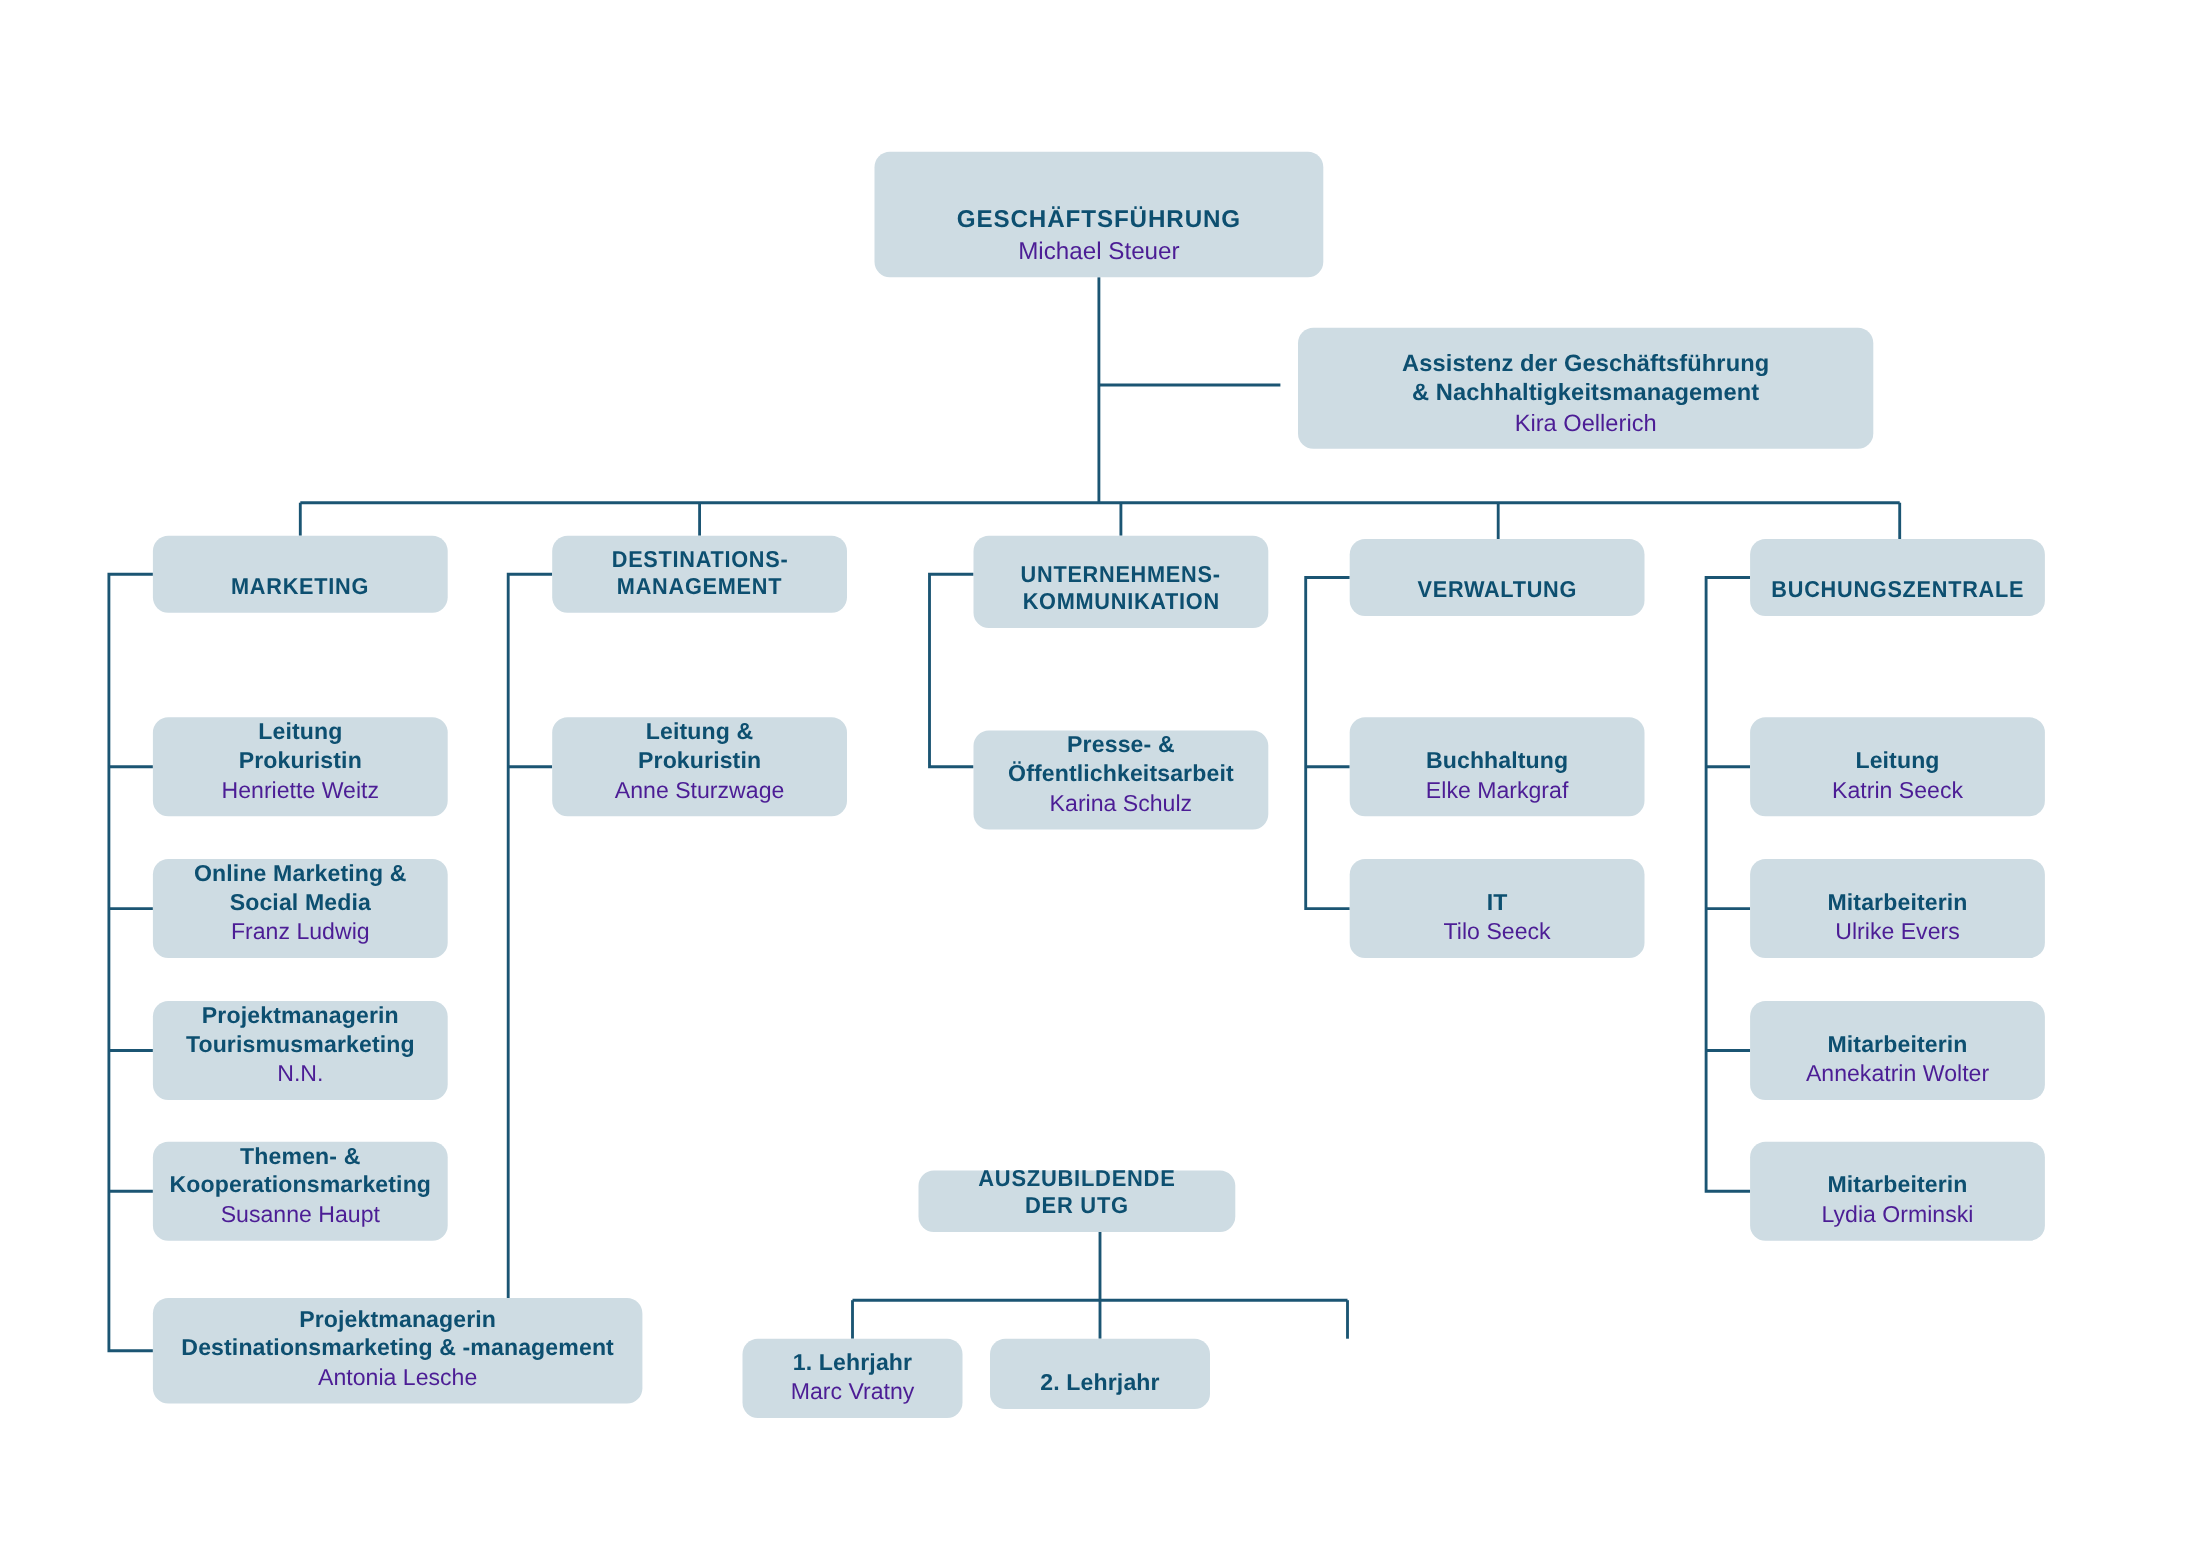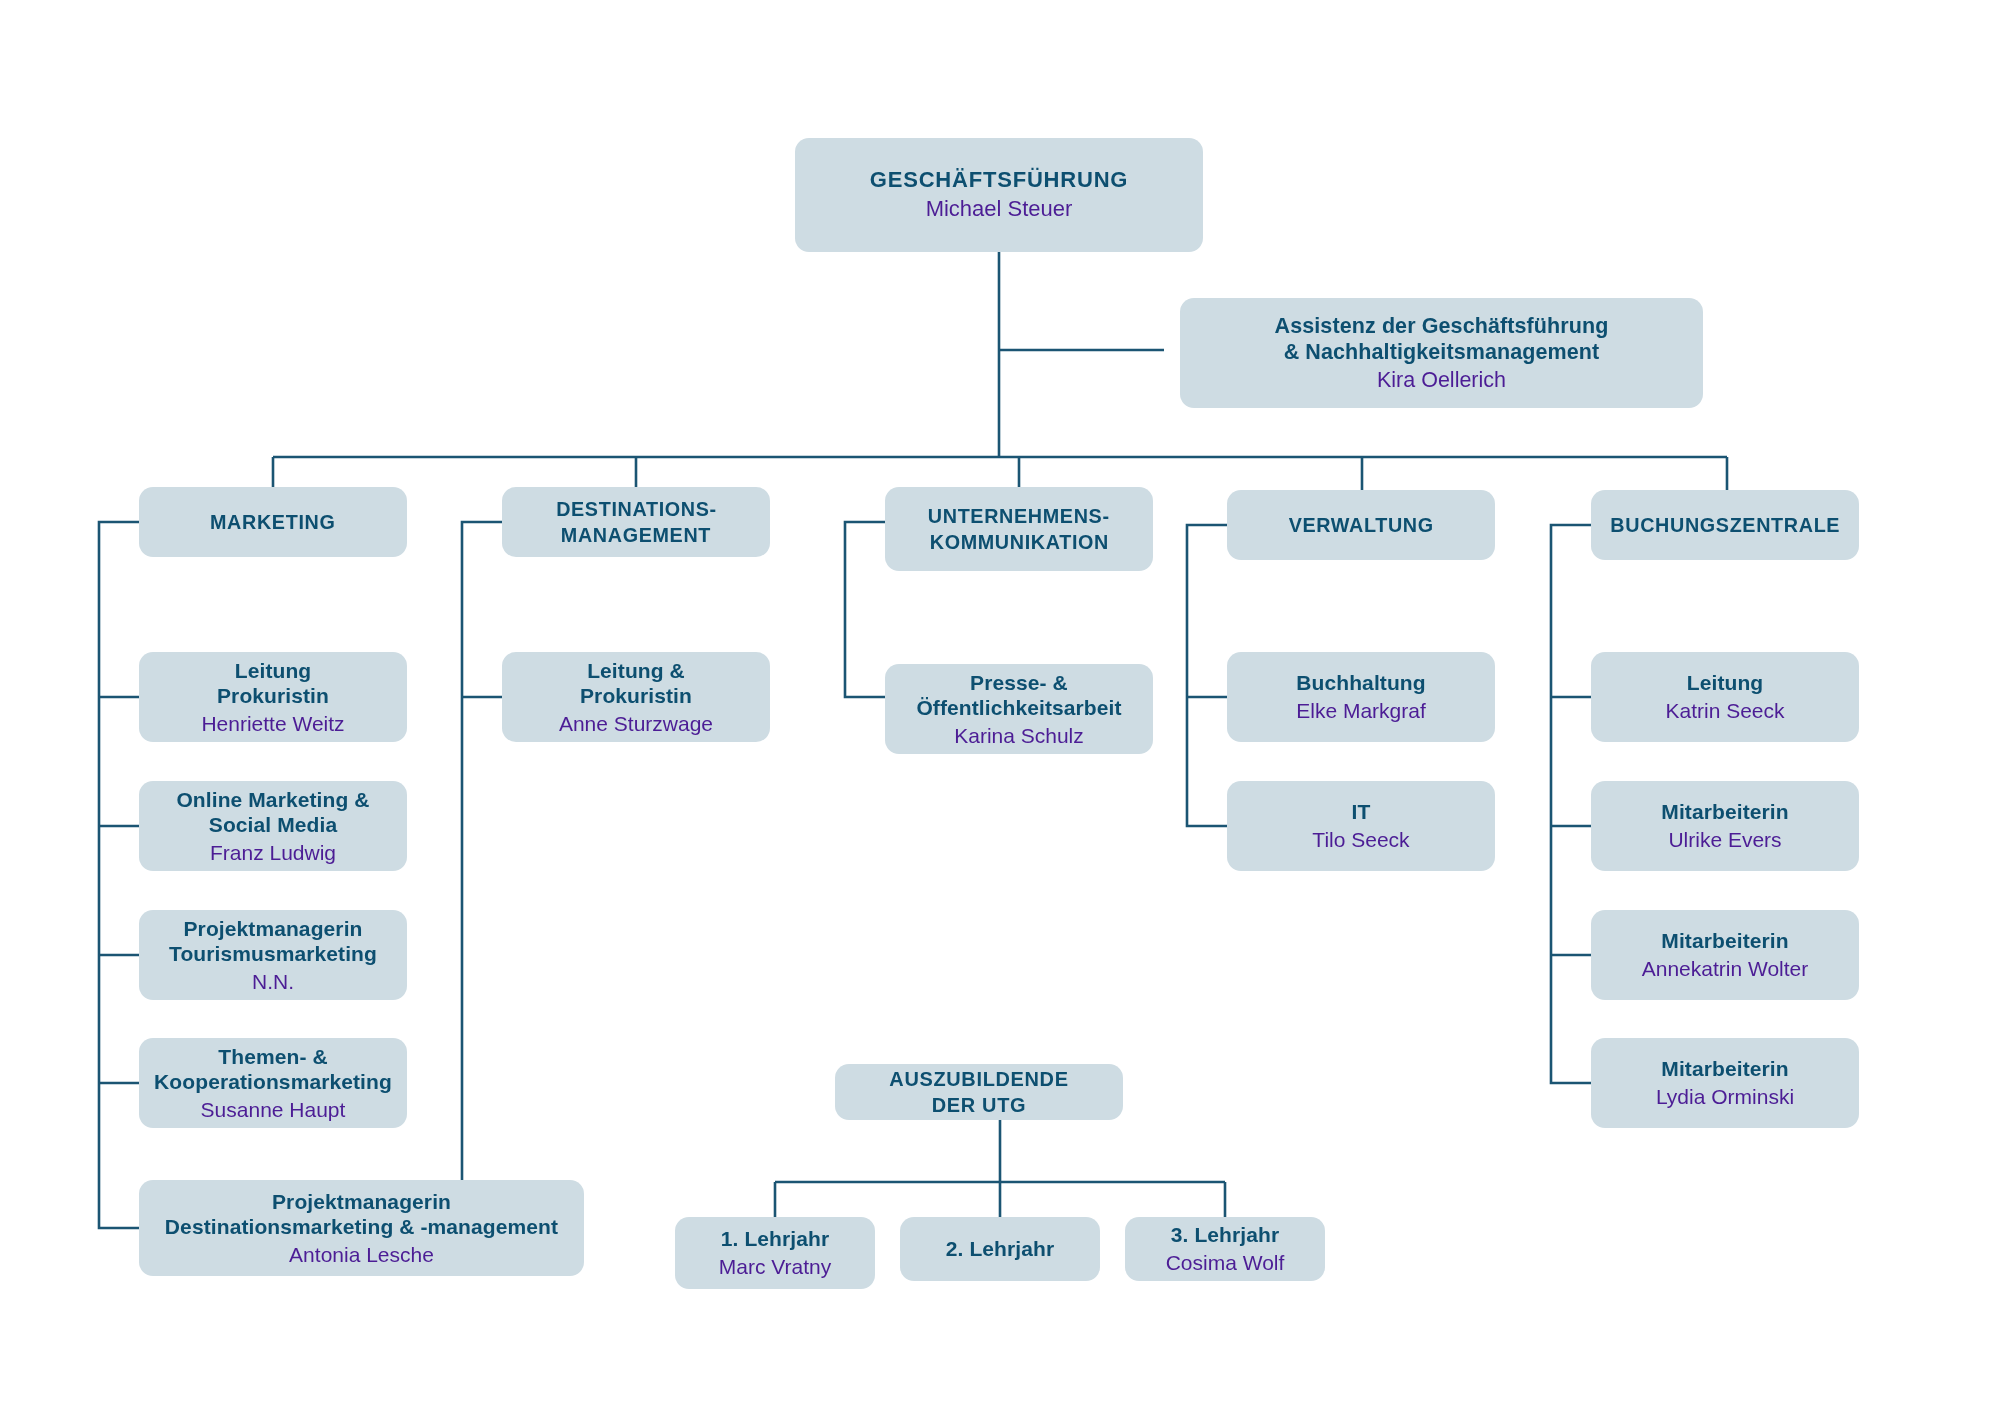--- a/index.html
+++ b/index.html
@@ -26,21 +26,21 @@
     width: 2000px; height: 1414px;
     pointer-events: none;
   }
   .node {
     position: absolute;
     background: #cedce3;
     border-radius: 14px;
     display: flex;
     flex-direction: column;
     align-items: center;
-    justify-content: center;
+    justify-content: flex-end;
     text-align: center;
     padding: 10px 24px;
     line-height: 1.22;
     z-index: 2;
   }
   .node .role {
     font-weight: bold;
     font-size: 21px;
     color: #0d4f70;
     letter-spacing: 0.1px;
@@ -229,18 +229,14 @@
 
   <div class="node" style="left:675px; top:1217px; width:200px; height:72px;">
     <div class="role">1. Lehrjahr</div>
     <div class="person">Marc Vratny</div>
   </div>
 
   <div class="node" style="left:900px; top:1217px; width:200px; height:64px;">
     <div class="role">2. Lehrjahr</div>
   </div>
 
-  <div class="node" style="left:1125px; top:1217px; width:200px; height:64px;">
-    <div class="role">3. Lehrjahr</div>
-    <div class="person">Cosima Wolf</div>
-  </div>
 
 </div>
 
 </body></html>

